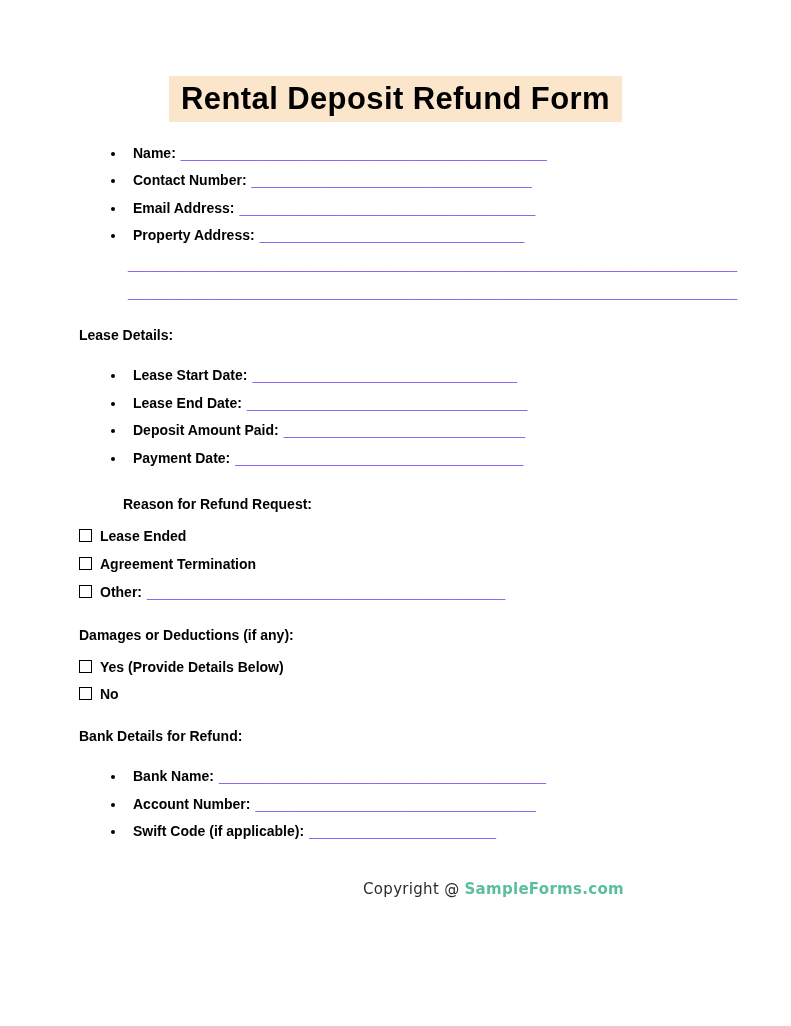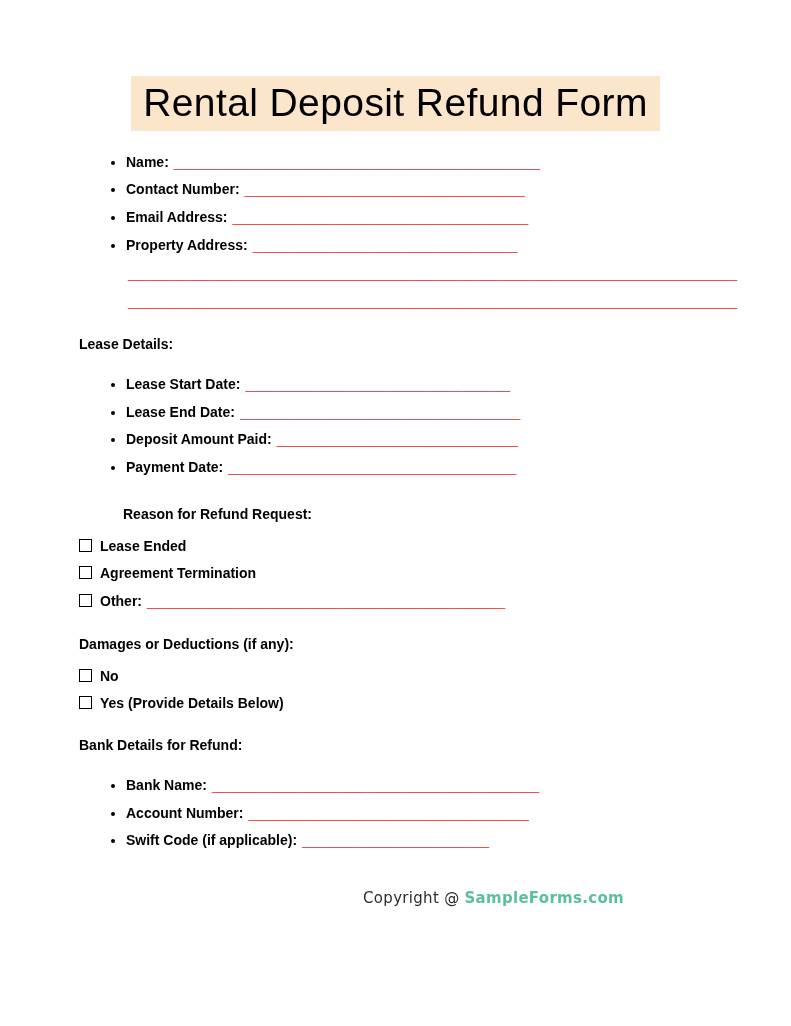--- a/index.html
+++ b/index.html
@@ -5,36 +5,36 @@
   html,body{margin:0;padding:0;}
   body{
     width:791px;height:1026px;overflow:hidden;background:#ffffff;
     font-family:"Liberation Sans",sans-serif;color:#000;
   }
   .page{box-sizing:border-box;width:791px;height:1026px;padding:0 79px;}
   
   .title-wrap{padding-top:76px;text-align:center;}
   .title{
     display:inline-block;background:#fbe5cb;color:#000;
-    font-size:39px;font-weight:400;letter-spacing:.4px;
+    font-size:31px;font-weight:700;letter-spacing:.4px;
     padding:5px 12px;line-height:1.15;
   }
   
   .sec-heading{font-size:14px;font-weight:700;line-height:17px;}
   .mt-tenant{margin-top:41px;}
   .mt-lease{margin-top:21px;}
   .mt-reason{margin-top:24px;padding-left:44px;}
   .mt-damages{margin-top:20px;}
   .mt-bank{margin-top:19px;}
   
   ul.fields{list-style:disc;margin:18px 0 0 0;padding:0 0 0 47px;}
   ul.fields li{line-height:27.6px;font-size:14px;}
-  .label{font-weight:700;}
+  .label{font-weight:700;margin-left:7px;}
   .blank{
-    font-weight:400;color:#ef4444;margin-left:5px;
+    font-weight:400;color:#8b5cf6;margin-left:5px;
     letter-spacing:0;white-space:nowrap;
   }
   
   .addr-line{margin-left:49px;line-height:28px;font-size:15px;}
   .addr-line .blank{margin-left:0;}
   
   .check-group{margin-top:10px;}
   .check-row{line-height:27.7px;font-size:14px;font-weight:700;}
   .checkbox{
     display:inline-block;width:11px;height:11px;
@@ -107,24 +107,24 @@
       <span class="checkbox"></span><span>Agreement Termination</span>
     </div>
     <div class="check-row">
       <span class="checkbox"></span><span>Other:</span><span class="blank">______________________________________________</span>
     </div>
   </div>
 
   <div class="sec-heading mt-damages">Damages or Deductions (if any):</div>
   <div class="check-group">
     <div class="check-row">
-      <span class="checkbox"></span><span>No</span>
+      <span class="checkbox"></span><span>Yes (Provide Details Below)</span>
     </div>
     <div class="check-row">
-      <span class="checkbox"></span><span>Yes (Provide Details Below)</span>
+      <span class="checkbox"></span><span>No</span>
     </div>
   </div>
 
   <div class="sec-heading mt-bank">Bank Details for Refund:</div>
   <ul class="fields">
     <li>
       <span class="label">Bank Name:</span><span class="blank">__________________________________________</span>
     </li>
     <li>
       <span class="label">Account Number:</span><span class="blank">____________________________________</span>

